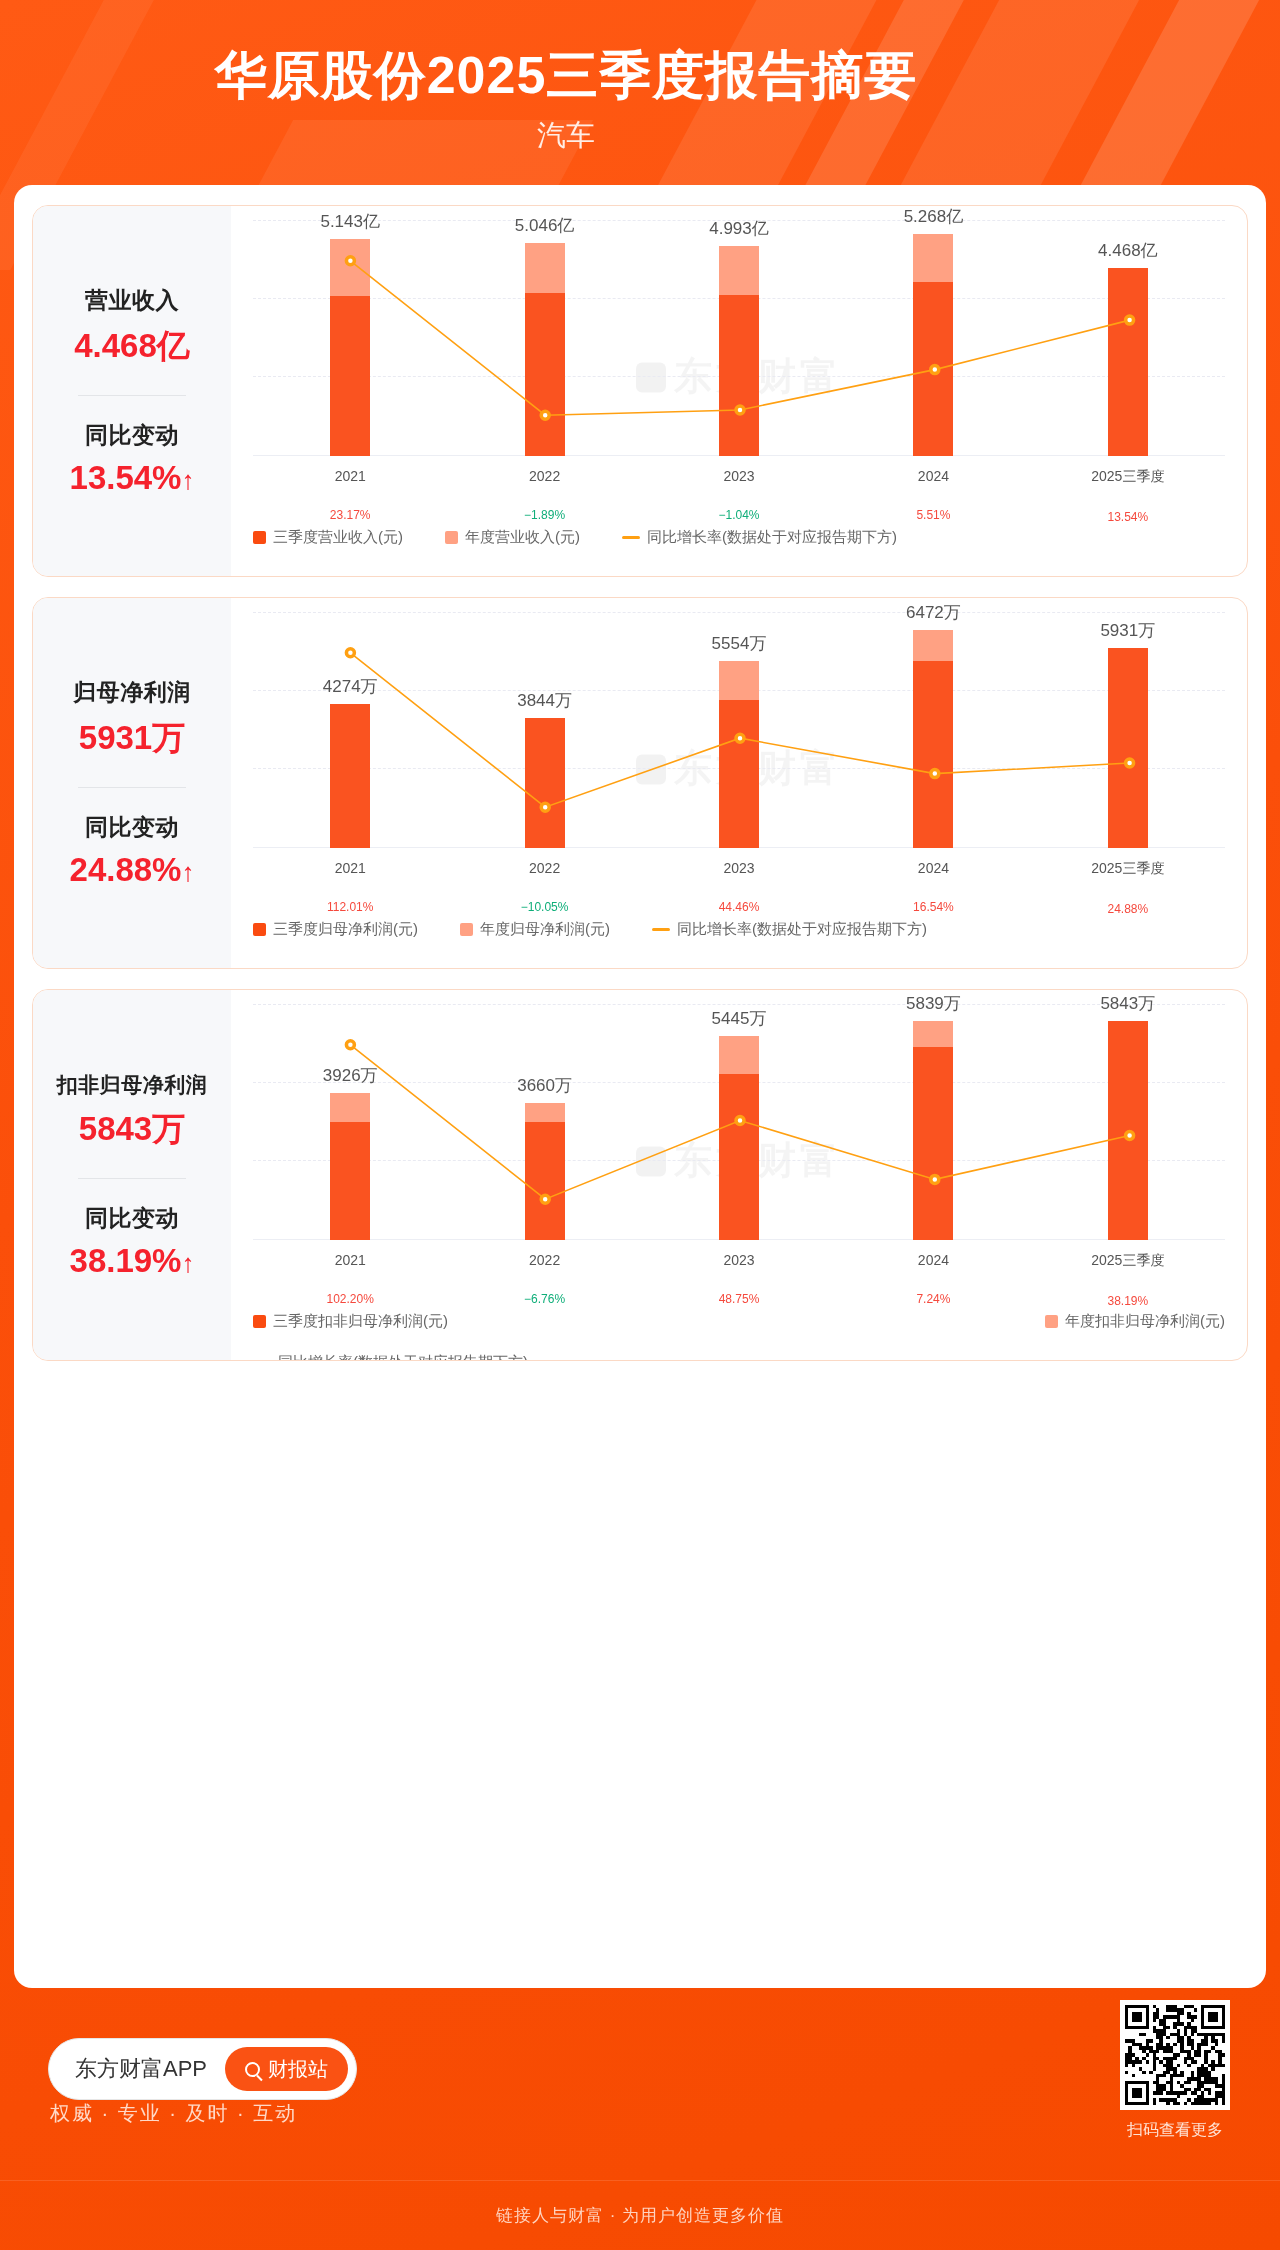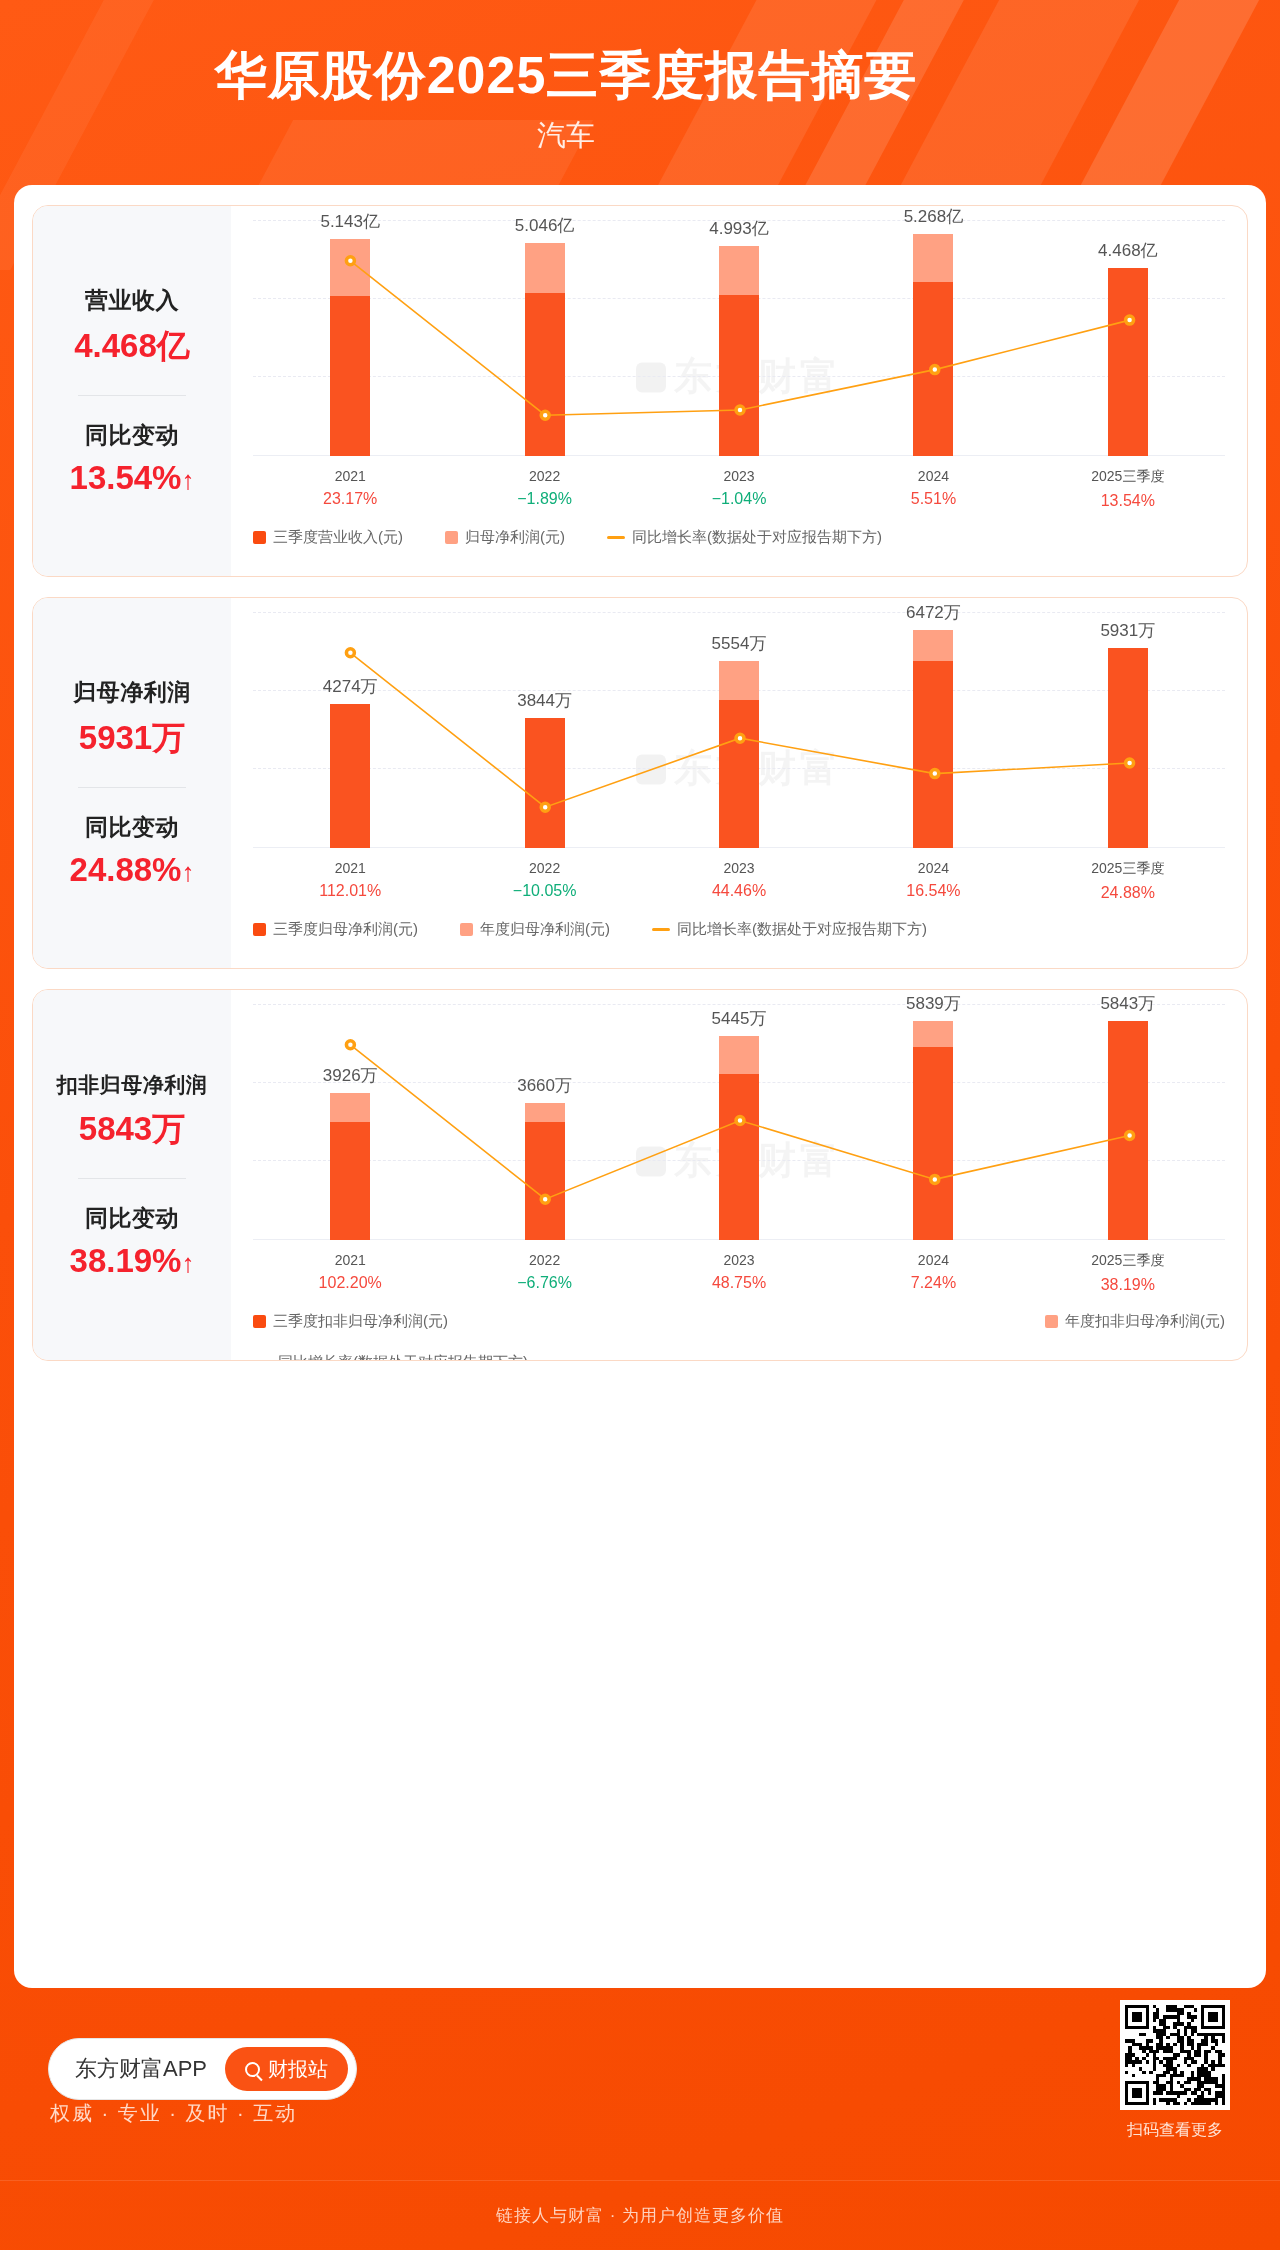--- a/index.html
+++ b/index.html
@@ -68,21 +68,21 @@
   .bar .lower { background:#fa5320; width:100%; }
   .barlabel { position:absolute; width:160px; left:50%; transform:translateX(-50%);
               text-align:center; font-size:17px; color:#555; white-space:nowrap; }
 
   .lineSvg { position:absolute; left:0; top:0; width:100%; height:100%;
              overflow:visible; pointer-events:none; }
 
   .xaxis { position:absolute; left:22px; right:22px; top:262px; display:flex; }
   .xcol { flex:1; text-align:center; }
   .xcol .yr { font-size:14px; color:#555; }
-  .xcol .pc { font-size:16px; margin-top:6px; }
+  .xcol .pc { font-size:12px; margin-top:24px; }
   .pc.up { color:#f5493d; }
   .pc.down { color:#0fae79; }
 
   .legend { position:absolute; left:22px; right:22px; top:322px;
             display:flex; align-items:center; font-size:15px; color:#666; }
   .legend .item { display:flex; align-items:center; margin-right:42px; white-space:nowrap; }
   .legend .sw { width:13px; height:13px; margin-right:7px; border-radius:2px; }
   .sw.deep { background:#fa4b10; }
   .sw.light { background:#ffa183; }
   .sw.line { width:18px; height:3px; background:#ffa012; border-radius:2px; }
@@ -224,21 +224,21 @@
               <div class="pc up">13.54%</div>
             </div>
           </div>
         <div class="legend">
           <div class="item">
               <span class="sw deep"></span>
               <span>三季度营业收入(元)</span>
             </div>
           <div class="item">
               <span class="sw light"></span>
-              <span>归母净利润(元)</span>
+              <span>年度营业收入(元)</span>
             </div>
           <div class="item">
               <span class="sw line"></span>
               <span>同比增长率(数据处于对应报告期下方)</span>
             </div>
         </div>
       </div>
     </div>
 
     <div class="card card2">

